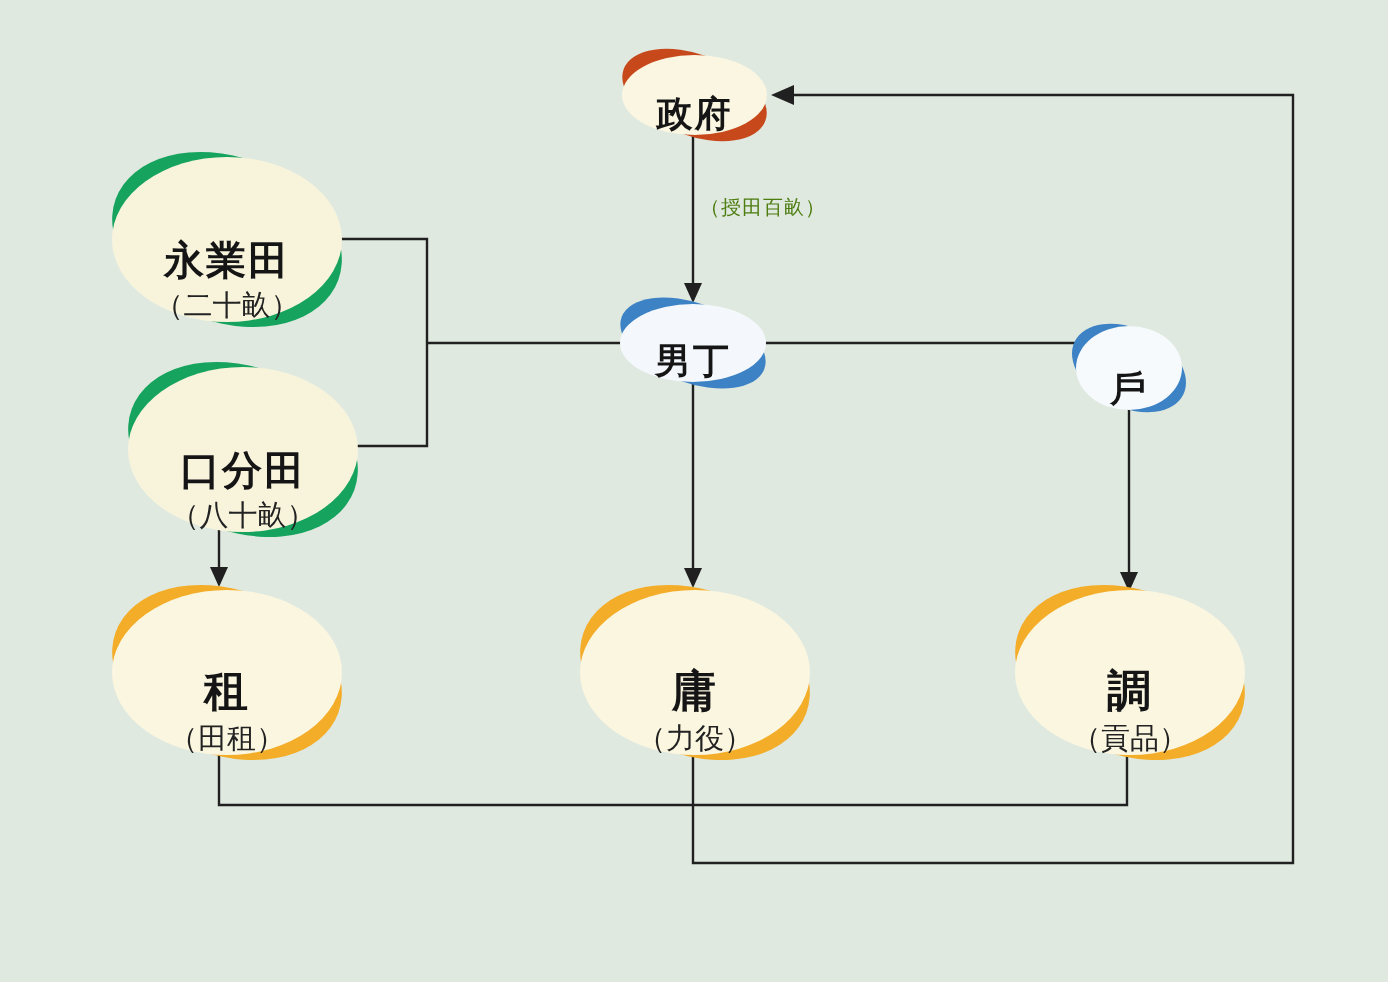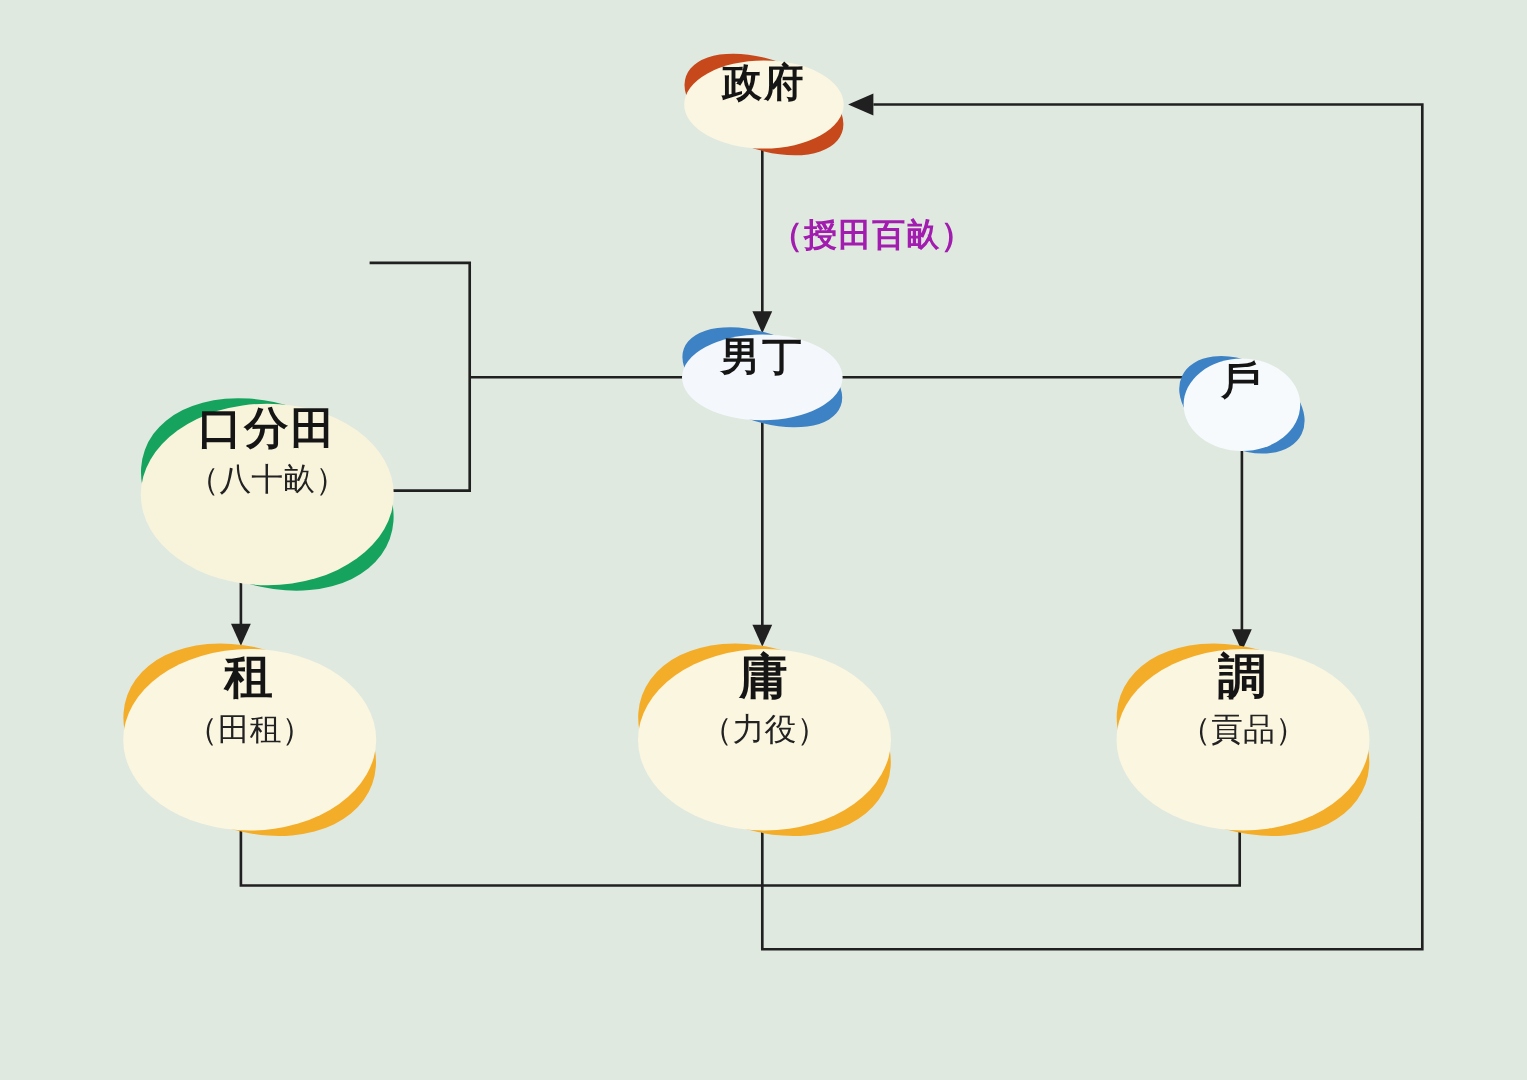--- a/index.html
+++ b/index.html
@@ -17,31 +17,31 @@
   .wires{position:absolute;left:0;top:0;z-index:1;}
   .node{position:absolute;z-index:2;}
   .accent{
     position:absolute;inset:0;border-radius:50%;
   }
   .face{
     position:absolute;inset:0;border-radius:50%;
   }
   .txt{
     position:absolute;inset:0;z-index:3;
-    display:flex;flex-direction:column;align-items:center;justify-content:flex-start;
+    display:flex;flex-direction:column;align-items:center;justify-content:flex-end;
     text-align:center;line-height:1.18;
   }
   .title{font-weight:700;letter-spacing:2px;color:#151515;}
   .title.sz40{font-size:40px;}
   .title.sz44{font-size:44px;}
   .title.sz36{font-size:36px;}
   .subtitle{font-size:29px;font-weight:500;color:#222;letter-spacing:0px;margin-top:4px;}
   .edge-label{
     position:absolute;z-index:2;
-    font-size:30px;font-weight:700;color:#a21caf;letter-spacing:1px;white-space:nowrap;
+    font-size:20px;font-weight:400;color:#4d7c0f;letter-spacing:1px;white-space:nowrap;
   }
 </style>
 </head>
 <body>
 
 <div class="stage">
 
   <svg class="wires" width="1388" height="982" viewBox="0 0 1388 982">
     <g stroke="#202020" stroke-width="2.4" fill="none">
       <path d="M693,128 V285"></path>
@@ -64,20 +64,28 @@
   </svg>
 
   <div class="node" style="left:622px;top:55px;width:145px;height:80px;">
     <div class="accent" style="transform: rotate(20deg) scale(1.04, 1.02); background-color: rgb(199, 72, 27);"></div>
     <div class="face" style="background-color: rgb(251, 246, 225);"></div>
     <div class="txt">
       <div class="title sz36">政府</div>
     </div>
   </div>
 
+  <div class="node" style="left:112px;top:157px;width:230px;height:165px;">
+    <div class="accent" style="transform: rotate(20deg) scale(1.03, 1); background-color: rgb(21, 163, 94);"></div>
+    <div class="face" style="background-color: rgb(248, 244, 220);"></div>
+    <div class="txt">
+      <div class="title sz40">永業田</div>
+      <div class="subtitle">（二十畝）</div>
+    </div>
+  </div>
 
   <div class="node" style="left:128px;top:367px;width:230px;height:165px;">
     <div class="accent" style="transform: rotate(20deg) scale(1.03, 1); background-color: rgb(21, 163, 94);"></div>
     <div class="face" style="background-color: rgb(248, 244, 220);"></div>
     <div class="txt">
       <div class="title sz40">口分田</div>
       <div class="subtitle">（八十畝）</div>
     </div>
   </div>
 

